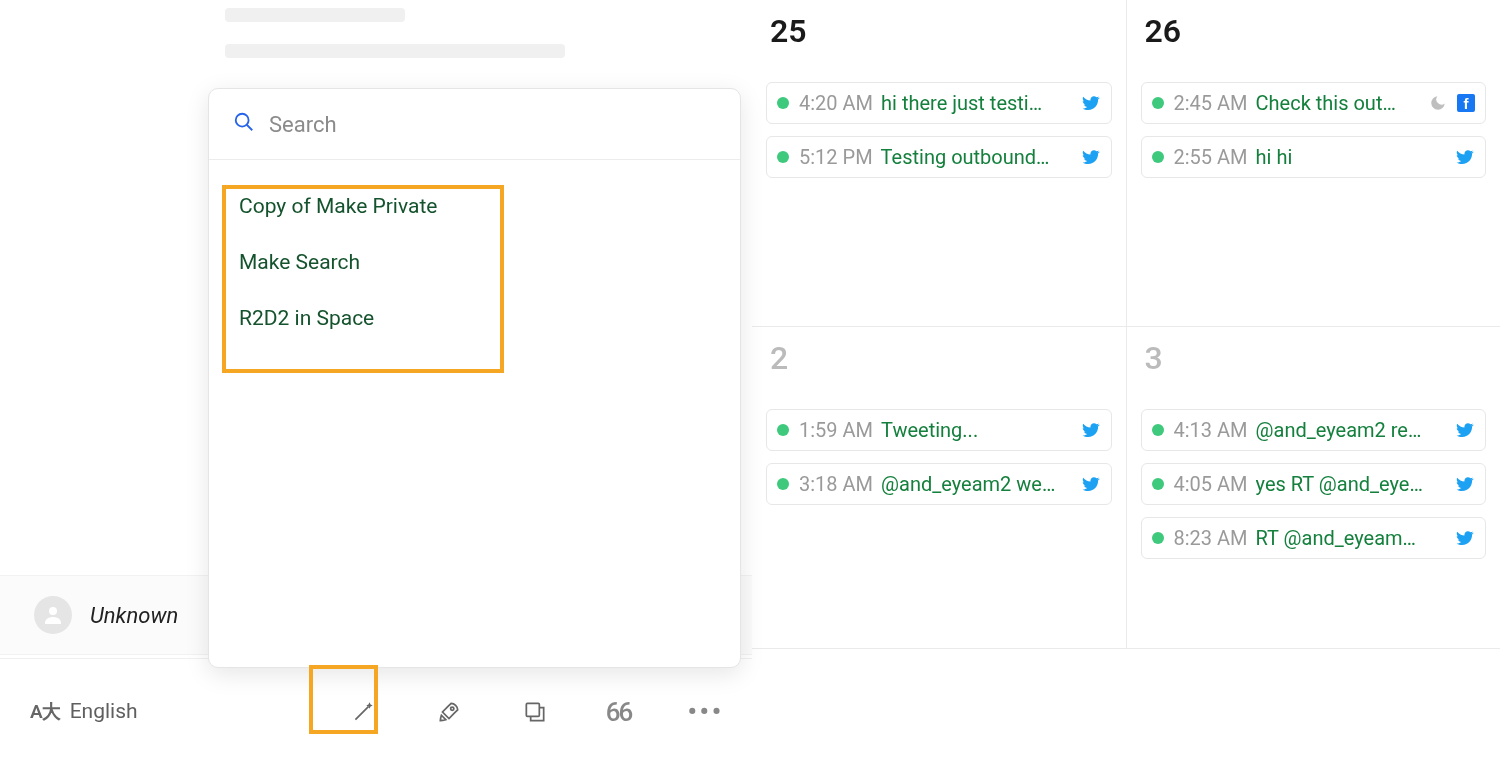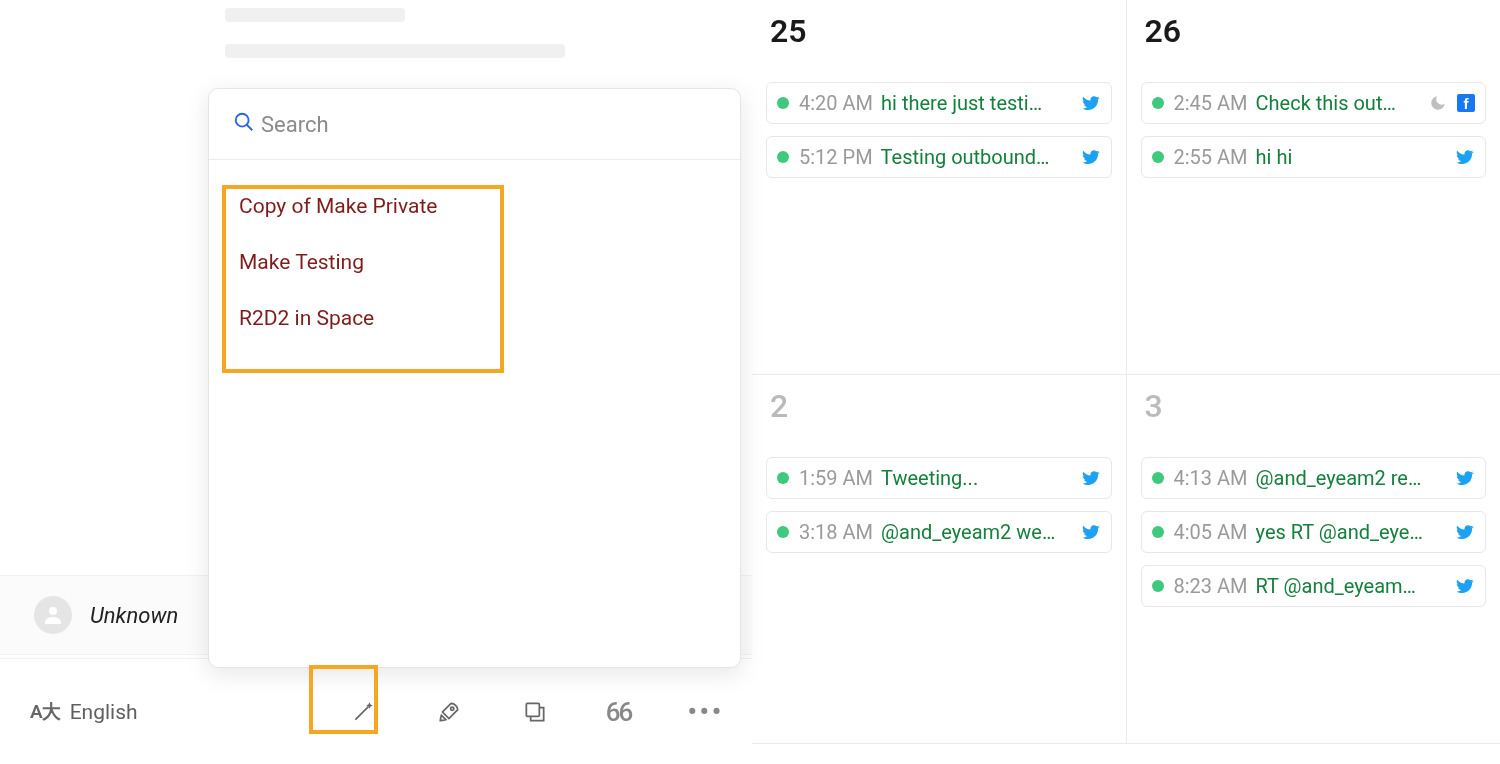--- a/index.html
+++ b/index.html
@@ -1,50 +1,50 @@
 <!DOCTYPE html>
 <html><head>
   <meta charset="utf-8">
   <style>
     * { box-sizing: border-box; margin: 0; padding: 0; }
     html, body { width: 1500px; height: 764px; font-family: -apple-system, BlinkMacSystemFont, "Segoe UI", Roboto, sans-serif; background: #fff; overflow: hidden; }
     body { display: flex; }
     .left-panel { width: 752px; height: 764px; position: relative; background: #fff; }
-    .right-panel { flex: 1; height: 744px; display: flex; }
+    .right-panel { flex: 1; height: 649px; display: flex; }
     .compose-area { position: absolute; left: 130px; top: 0; width: 560px; height: 570px; }
     .placeholder-line { height: 14px; background: #f0f0f0; border-radius: 4px; margin: 10px 0; }
     .ph1 { width: 180px; margin-left: 95px; margin-top: 8px; }
     .ph2 { width: 340px; margin-left: 95px; margin-top: 22px; }
     .popup {
       position: absolute;
       left: 208px; top: 88px;
       width: 533px; height: 580px;
       background: #fff;
       border: 1px solid #e5e5e5;
       border-radius: 10px;
       box-shadow: 0 6px 24px rgba(0,0,0,0.10);
       z-index: 50;
     }
     .popup-search {
       display: flex; align-items: center;
       padding: 22px 24px;
       border-bottom: 1px solid #ececec;
-      gap: 6px;
+      gap: 14px;
     }
     .popup-search svg { width: 22px; height: 22px; stroke: #2563eb; }
     .popup-search input {
       border: none; outline: none;
       font-size: 22px; color: #333;
       width: 100%;
       font-family: inherit;
     }
     .popup-search input::placeholder { color: #8b8b8b; }
     .popup-list { padding: 18px 30px; position: relative; }
     .popup-list-item {
-      font-size: 21px; color: #7f1d1d;
+      font-size: 21px; color: #14532d;
       padding: 16px 0;
       cursor: pointer;
     }
     .highlight-box-list {
       position: absolute;
       left: 222px; top: 185px;
       width: 282px; height: 188px;
       border: 4px solid #f5a623;
       z-index: 60; pointer-events: none;
     }
@@ -78,21 +78,21 @@
       position: absolute;
       left: 0; bottom: 0;
       width: 752px; height: 106px;
       background: #fff;
       border-top: 1px solid #f0f0f0;
       display: flex; align-items: center;
       padding-left: 30px; gap: 56px;
       z-index: 6;
     }
     .toolbar-item {
-      display: flex; align-items: center; gap: 10px;
+      display: flex; align-items: flex-start; gap: 10px;
       color: #5f5f5f; font-size: 21px;
       cursor: pointer;
     }
     .toolbar-icon { width: 30px; height: 30px; display: flex; align-items: center; justify-content: center; color: #666; }
     .toolbar-icon svg { width: 26px; height: 26px; stroke: #666; fill: none; stroke-width: 1.6; }
     .quote-glyph { font-size: 26px; color: #888; font-weight: 500; letter-spacing: -2px; }
     .more-dots { font-size: 30px; color: #888; letter-spacing: 2px; line-height: 0; }
     .lang-glyph { font-size: 19px; font-weight: 600; color: #666; letter-spacing: -1px; }
 
     .calendar-col {
@@ -200,21 +200,21 @@
       <span>
         <svg viewBox="0 0 24 24" fill="none" stroke-width="2">
             <circle cx="10" cy="10" r="7"></circle>
             <path d="M21 21l-6-6"></path>
           </svg>
       </span>
       <input type="text" placeholder="Search" style="">
     </div>
     <div class="popup-list">
       <div class="popup-list-item">Copy of Make Private</div>
-      <div class="popup-list-item">Make Testing</div>
+      <div class="popup-list-item">Make Search</div>
       <div class="popup-list-item">R2D2 in Space</div>
     </div>
   </div>
 
   <div class="highlight-box-list"></div>
   <div class="highlight-box-wand"></div>
 </div>
 
 <div class="right-panel" id="calendar-root">
     <div class="calendar-col">

